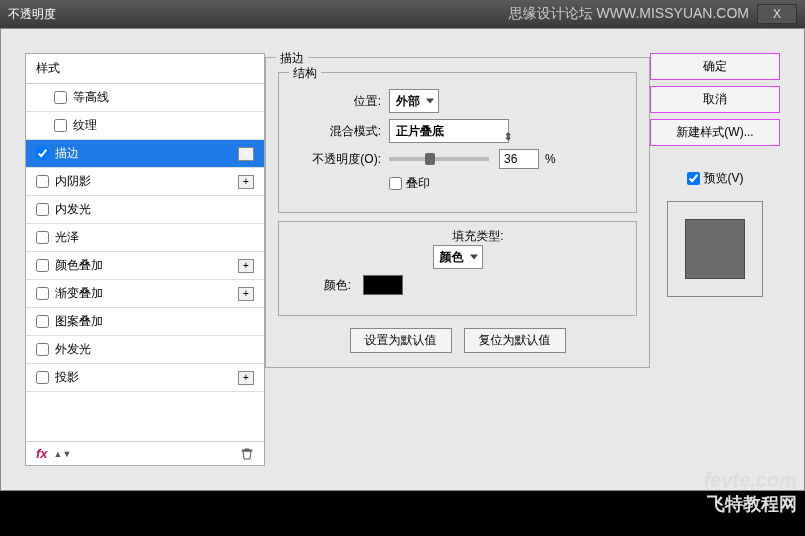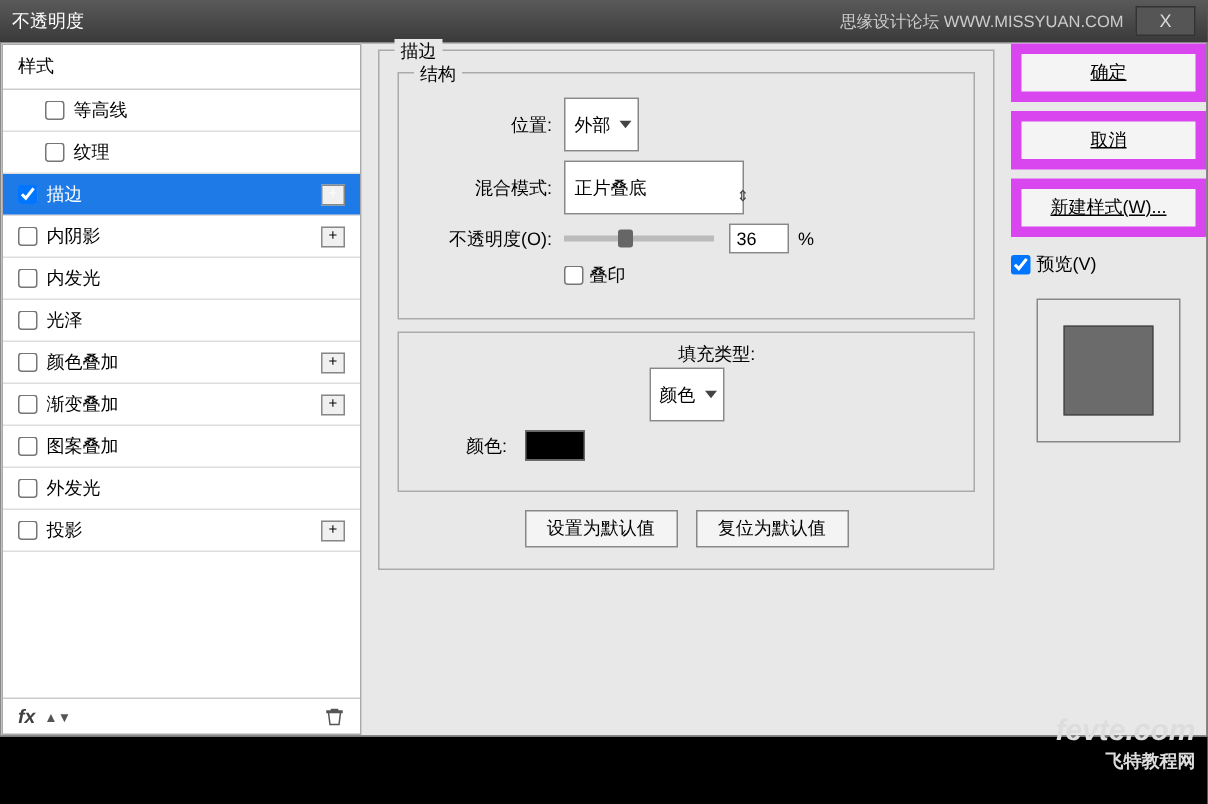--- a/index.html
+++ b/index.html
@@ -1,61 +1,61 @@
 <!DOCTYPE html>
 <html><head>
 <meta charset="utf-8">
 <style>
 * { box-sizing: border-box; margin: 0; padding: 0; font-family: "Microsoft YaHei", SimSun, Arial, sans-serif; font-size: 12px; }
 body { background: #000; width: 805px; height: 536px; position: relative; overflow: hidden; }
 .bg-gradient { position: absolute; inset: 0; background: radial-gradient(ellipse at 50% 0%, #5a7a9a 0%, #1a2a3a 30%, #000 60%); }
 .titlebar { position: absolute; top: 0; left: 0; right: 0; height: 28px; background: linear-gradient(#5a5a5a, #3a3a3a); display: flex; align-items: center; padding: 0 8px; color: #fff; }
 .titlebar-title { flex: 0 0 auto; }
 .titlebar-spacer { flex: 1; }
-.titlebar-right { color: #ccc; font-size: 11px; }
+.titlebar-right { color: #ccc; font-size: 14px; }
 .close-btn { width: 40px; height: 20px; background: #555; border: 1px solid #333; color: #ddd; margin-left: 8px; display: flex; align-items: center; justify-content: center; cursor: pointer; }
-.dialog { position: absolute; top: 28px; left: 0; right: 0; bottom: 45px; background: #e8e8e8; border: 1px solid #888; display: flex; padding: 0; gap: 11px; }
+.dialog { position: absolute; top: 28px; left: 0; right: 0; bottom: 45px; background: #e8e8e8; border: 1px solid #888; display: flex; padding: 24px; gap: 0; }
 .styles-panel { width: 240px; border: 1px solid #aaa; background: #fff; display: flex; flex-direction: column; }
 .style-header { padding: 6px 10px; border-bottom: 1px solid #ccc; background: #fff; }
 .style-item { display: flex; align-items: center; padding: 5px 10px; border-bottom: 1px solid #ddd; background: #fff; cursor: pointer; }
 .style-item.indent { padding-left: 28px; }
 .style-item.selected { background: #1e7ae6; color: #fff; }
 .style-item input[type=checkbox] { margin-right: 6px; }
 .style-item .spacer { flex: 1; }
 .plus-btn { width: 16px; height: 14px; border: 1px solid #888; background: #f0f0f0; display: flex; align-items: center; justify-content: center; font-size: 10px; line-height: 1; cursor: pointer; }
 .styles-footer { margin-top: auto; padding: 4px 10px; border-top: 1px solid #ccc; display: flex; align-items: center; }
-.fx-label { font-style: italic; font-weight: bold; font-size: 13px; color: #404040; }
+.fx-label { font-style: italic; font-weight: bold; font-size: 13px; color: #be185d; }
 .updown { margin-left: 6px; font-size: 9px; color: #555; }
 .trash { margin-left: auto; width: 14px; height: 14px; }
 .trash svg { width: 14px; height: 14px; }
 .main-panel { flex: 1; display: flex; flex-direction: column; }
 .group { border: 1px solid #aaa; margin: 4px 0 8px; padding: 10px 12px 14px; position: relative; }
 .group-title { position: absolute; top: -8px; left: 10px; background: #e8e8e8; padding: 0 4px; }
 .row { display: flex; align-items: center; margin: 6px 0; }
 .row-label { width: 90px; text-align: right; margin-right: 8px; }
 .slider { flex: 0 0 100px; height: 4px; background: #bbb; position: relative; margin-right: 10px; }
 .slider-thumb { position: absolute; top: -4px; width: 10px; height: 12px; background: #666; border-radius: 2px; }
 .num-input { width: 40px; height: 20px; border: 1px solid #888; background: #fff; padding: 0 4px; text-align: left; }
 .unit { margin-left: 6px; }
-.select { height: 36px; border: 1px solid #888; background: #fff; padding: 0 18px 0 6px; position: relative; display: inline-flex; align-items: center; cursor: pointer; }
+.select { height: 24px; border: 1px solid #888; background: #fff; padding: 0 18px 0 6px; position: relative; display: inline-flex; align-items: center; cursor: pointer; font-weight: bold; }
 .select::after { content: ""; position: absolute; right: 4px; top: 50%; width: 0; height: 0; border-left: 4px solid transparent; border-right: 4px solid transparent; border-top: 5px solid #444; transform: translateY(-50%); }
 .select.wide { width: 120px; }
 .select.updown-arrows::after { content: "⇕"; border: none; font-size: 10px; transform: translateY(-50%); color: #444; }
 .chk { margin-right: 4px; }
 .color-swatch { width: 40px; height: 20px; background: #000; border: 1px solid #666; margin-left: 4px; cursor: pointer; }
 .btn-row { display: flex; justify-content: center; gap: 12px; margin-top: 12px; }
 .btn { padding: 3px 14px; border: 1px solid #888; background: #f4f4f4; cursor: pointer; }
 .right-panel { width: 130px; display: flex; flex-direction: column; gap: 6px; }
-.rbtn { padding: 4px 0; border: 7px solid #d946ef; background: #f4f4f4; text-align: center; cursor: pointer; text-decoration: underline; }
-.preview-chk { display: flex; align-items: center; justify-content: flex-start; margin-top: 4px; }
+.rbtn { padding: 4px 0; border: 1px solid #d946ef; background: #f4f4f4; text-align: center; cursor: pointer; }
+.preview-chk { display: flex; align-items: center; justify-content: center; margin-top: 18px; }
 .preview-box { width: 96px; height: 96px; border: 1px solid #888; background: #e8e8e8; margin: 8px auto; display: flex; align-items: center; justify-content: center; }
 .preview-square { width: 60px; height: 60px; background: #6b6b6b; border: 1px solid #4a4a4a; }
 .watermark { position: absolute; bottom: 20px; right: 8px; color: #ddd; text-align: right; font-style: italic; }
 .watermark .wm-main { font-size: 20px; font-weight: bold; }
-.watermark .wm-sub { font-size: 12px; font-weight: bold; font-style: normal; }
+.watermark .wm-sub { font-size: 18px; font-weight: bold; font-style: normal; }
 </style>
 </head>
 <body>
 
 <div class="bg-gradient"></div>
 
 <div class="titlebar">
   <span class="titlebar-title">不透明度</span>
   <span class="titlebar-spacer"></span>
   <span class="titlebar-right">思缘设计论坛  WWW.MISSYUAN.COM</span>

